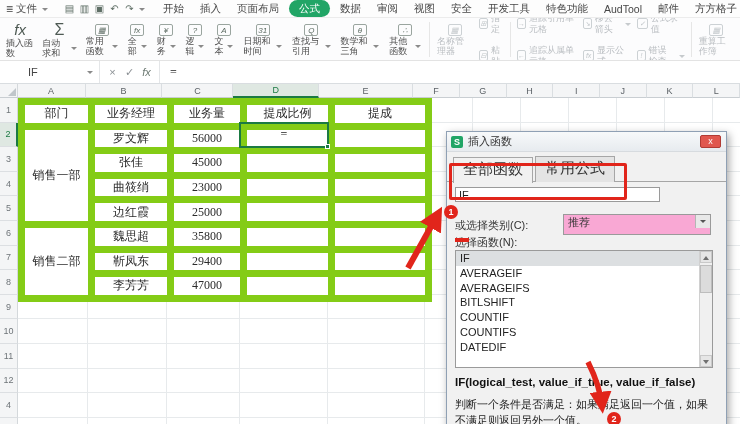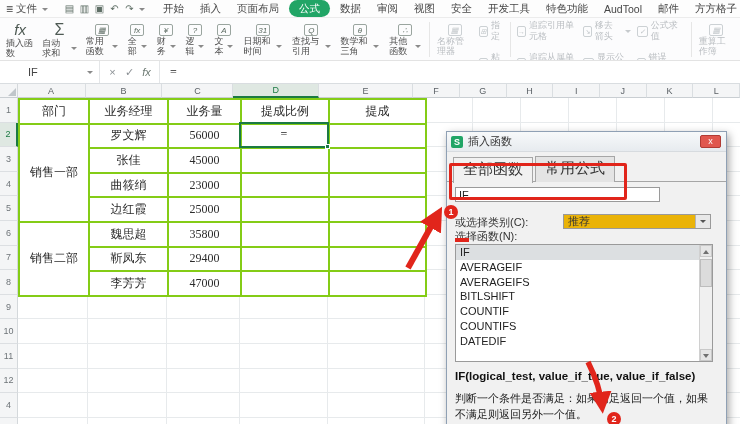--- a/index.html
+++ b/index.html
@@ -34,21 +34,21 @@
   .rb-ic { width:14px; height:14px; border:1px solid #9aa59f; border-radius:2px; font-size:8px;
     color:#5c6b62; display:flex; align-items:center; justify-content:center; font-style:italic; margin-top:2px;}
   .rb-cats { display:flex; }
   .rb-cat { display:flex; flex-direction:column; align-items:center; justify-content:space-between;
     padding:2px 5px 3px 5px; cursor:pointer; }
   .rb-sep { width:1px; background:#e6e6e6; margin:2px 3px; }
   .rb-dis  { color:#b9bdc1 !important; }
   .rb-dis .rb-lb, .rb-dis .big-glyph { color:#b9bdc1; }
   .rb-dis .rb-ic { border-color:#ccd1d4; color:#c2c7ca; }
   .rb-dis .caret { border-top-color:#c6cacd; }
-  .sm-col { display:flex; flex-direction:column; gap:10px; padding:0 3px; }
+  .sm-col { display:flex; flex-direction:column; justify-content:center; gap:10px; padding:0 3px; }
   .sm-item { display:flex; align-items:center; gap:3px; font-size:9px; line-height:11px; cursor:default; }
   .sm-item .rb-ic { width:11px; height:11px; margin-top:0; font-size:7px; }
 
   
   .fbar { position:absolute; left:0; top:61px; width:740px; height:23px; background:#fff;
     border-bottom:1px solid #d9dde0; display:flex; align-items:center; font-size:11px; color:#444; }
   .namebox { width:100px; height:100%; display:flex; align-items:center; padding-left:28px;
     position:relative; border-right:1px solid #e4e6e8; }
   .namebox .caret { position:absolute; right:6px; top:10px; }
   .fbtns { display:flex; align-items:center; padding:0 4px; border-right:1px solid #e4e6e8; height:100%; }
@@ -70,21 +70,21 @@
   .rh { width:18px; height:24.6px; background:#f4f5f6; border-right:1px solid #d4d8db;
     border-bottom:1px solid #dcdfe2; font-size:9px; color:#6e7478; display:flex; align-items:center;
     justify-content:center; cursor:pointer; }
   .rh.sel { background:#dfe8e2; border-right:2px solid #1b7a43; color:#1b7a43; }
   .rows-area { position:absolute; left:18px; top:14px; right:0; bottom:0;
     background-image:repeating-linear-gradient(to bottom, transparent 0, transparent 23.6px, #e7eaec 23.6px, #e7eaec 24.6px); }
   .vline { position:absolute; top:0; bottom:0; width:1px; background:#e7eaec; }
 
   table.data { position:absolute; left:0; top:0; border-collapse:collapse; table-layout:fixed;
     background:#fff; font-size:12px; color:#2b2b2b; font-family:"Liberation Serif", serif; }
-  table.data td, table.data th { border:2px solid #84cc16; text-align:center; font-weight:normal;
+  table.data td, table.data th { border:7px solid #84cc16; text-align:center; font-weight:normal;
     height:24.6px; padding:0; overflow:hidden; }
   .selcell { position:absolute; left:221px; top:23.6px; width:90px; height:26px;
     border:2px solid #1b7a43; background:transparent; display:flex; align-items:center; justify-content:center;
     font-family:"Liberation Serif", serif; font-size:12px; color:#222; z-index:3; }
   .selcell .handle { position:absolute; right:-3px; bottom:-3px; width:5px; height:5px;
     background:#1b7a43; border:1px solid #fff; }
 
   
   .dlg { position:absolute; left:446px; top:131px; width:281px; height:300px; background:#f1f1f1;
     border:1px solid #8fa0b4; box-shadow:2px 3px 8px rgba(0,0,0,.35); z-index:5; font-size:11px; color:#333; }
@@ -98,22 +98,22 @@
     text-align:center; cursor:pointer; }
   .dlg-tabs { display:flex; padding:4px 0 0 6px; position:relative; z-index:1; }
   .dtab { padding:2px 9px 3px 9px; border:1px solid #a6a6a6; border-bottom:none; background:#e4e4e4;
     margin-right:2px; cursor:pointer; font-size:15px; }
   .dtab.active { background:#f1f1f1; position:relative; top:1px; padding-bottom:4px; }
   .dlg-body { border-top:1px solid #a6a6a6; margin-top:-1px; padding:3px 15px 0 8px; position:relative; }
   .dlg-label { font-size:11px; color:#333; margin-top:2px; line-height:11px; }
   .dlg-input { display:block; width:205px; height:15px; border:1px solid #9a9a9a; background:#fff;
     font-size:11px; padding:0 3px; margin-top:2px; font-family:"Liberation Sans", sans-serif; color:#222; }
   .cat-row { display:flex; align-items:center; margin-top:12px; }
-  .dropdown { margin-left:auto; width:148px; height:15px; background:#eab308; border:1px solid #9a9a9a;
-    display:flex; align-items:center; padding-left:4px; position:relative; cursor:pointer; }
+  .dropdown { margin-left:auto; width:148px; height:21px; background:#f9a8d4; border:1px solid #9a9a9a;
+    display:flex; padding-left:4px; position:relative; cursor:pointer; }
   .dropdown .dd-btn { position:absolute; right:0; top:0; width:15px; height:13px; background:#e8e8e8;
     border-left:1px solid #b5b5b5; display:flex; align-items:center; justify-content:center; }
   .dd-btn .caret { margin:0; top:1px; border-top-color:#555; }
   .listbox { margin-top:2px; width:258px; height:118px; background:#fff; border:1px solid #9a9a9a;
     position:relative; overflow:hidden; }
   .litem { height:14.75px; line-height:14.75px; padding-left:4px; font-size:11px; color:#222; cursor:pointer; }
   .litem.selected { background:#dcdfe1; }
   .lscroll { position:absolute; right:0; top:0; bottom:0; width:13px; background:#f0f0f0;
     border-left:1px solid #d0d0d0; }
   .sb-btn { position:absolute; left:0; width:12px; height:12px; background:#e6e6e6; border:1px solid #c9c9c9;

